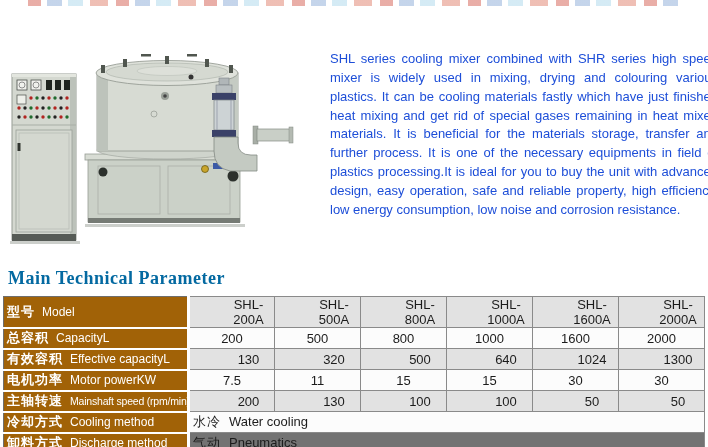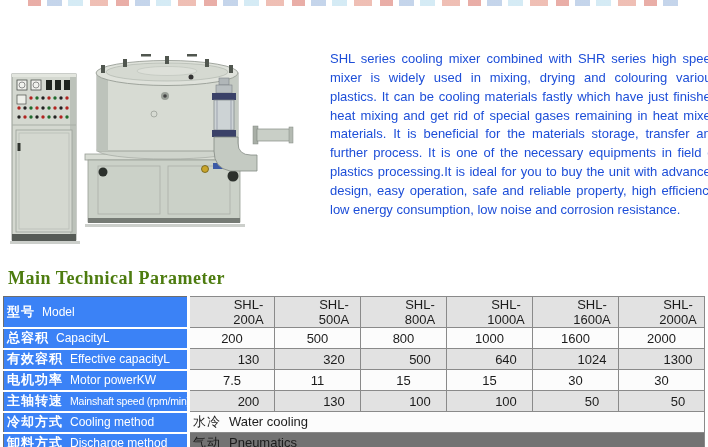--- a/index.html
+++ b/index.html
@@ -17,32 +17,32 @@
       rgba(215,95,70,.5) 62px 80px, rgba(255,255,255,0) 80px 88px);
   }
   .machine{position:absolute;left:5px;top:38px;width:292px;height:222px;}
   .intro{
     position:absolute;left:330px;top:50px;width:388px;
     font-size:13px;line-height:1.45;color:#1d4ed8;text-align:justify;
   }
   .section-title{
     position:absolute;left:8px;top:268px;
     font-family:"Liberation Serif", serif;font-size:18px;font-weight:bold;
-    color:#4d7c0f;letter-spacing:.5px;
+    color:#0369a1;letter-spacing:.5px;
   }
   table.spec{
     position:absolute;left:3px;top:296px;width:702px;
     border-collapse:collapse;table-layout:fixed;
     font-size:13px;color:#1c1c1c;
     border:1px solid #6e6e6e;
   }
   table.spec col.lblcol{width:185px;}
   table.spec th,table.spec td{height:19px;padding:0 3px;}
   th.lbl{
-    background:#3b82f6;color:#fff;text-align:left;font-weight:normal;
+    background:#a16207;color:#fff;text-align:left;font-weight:normal;
     padding-left:8px;border-right:3px solid #fff;border-bottom:2px solid #fff;
     white-space:nowrap;overflow:hidden;
   }
   th.lbl .zh{font-weight:bold;font-size:13px;letter-spacing:1px;}
   th.lbl .en{font-size:12px;margin-left:7px;}
   th.lbl .en.sm{font-size:10.5px;letter-spacing:-0.2px;}
   td.c{border:1px solid #8a8a8a;text-align:center;}
   tr.g td.c{background:#e2e2e2;padding-left:36px;}
   tr.w td.c{background:#fcfcfc;}
   td.merged{border:1px solid #8a8a8a;text-align:left;}

